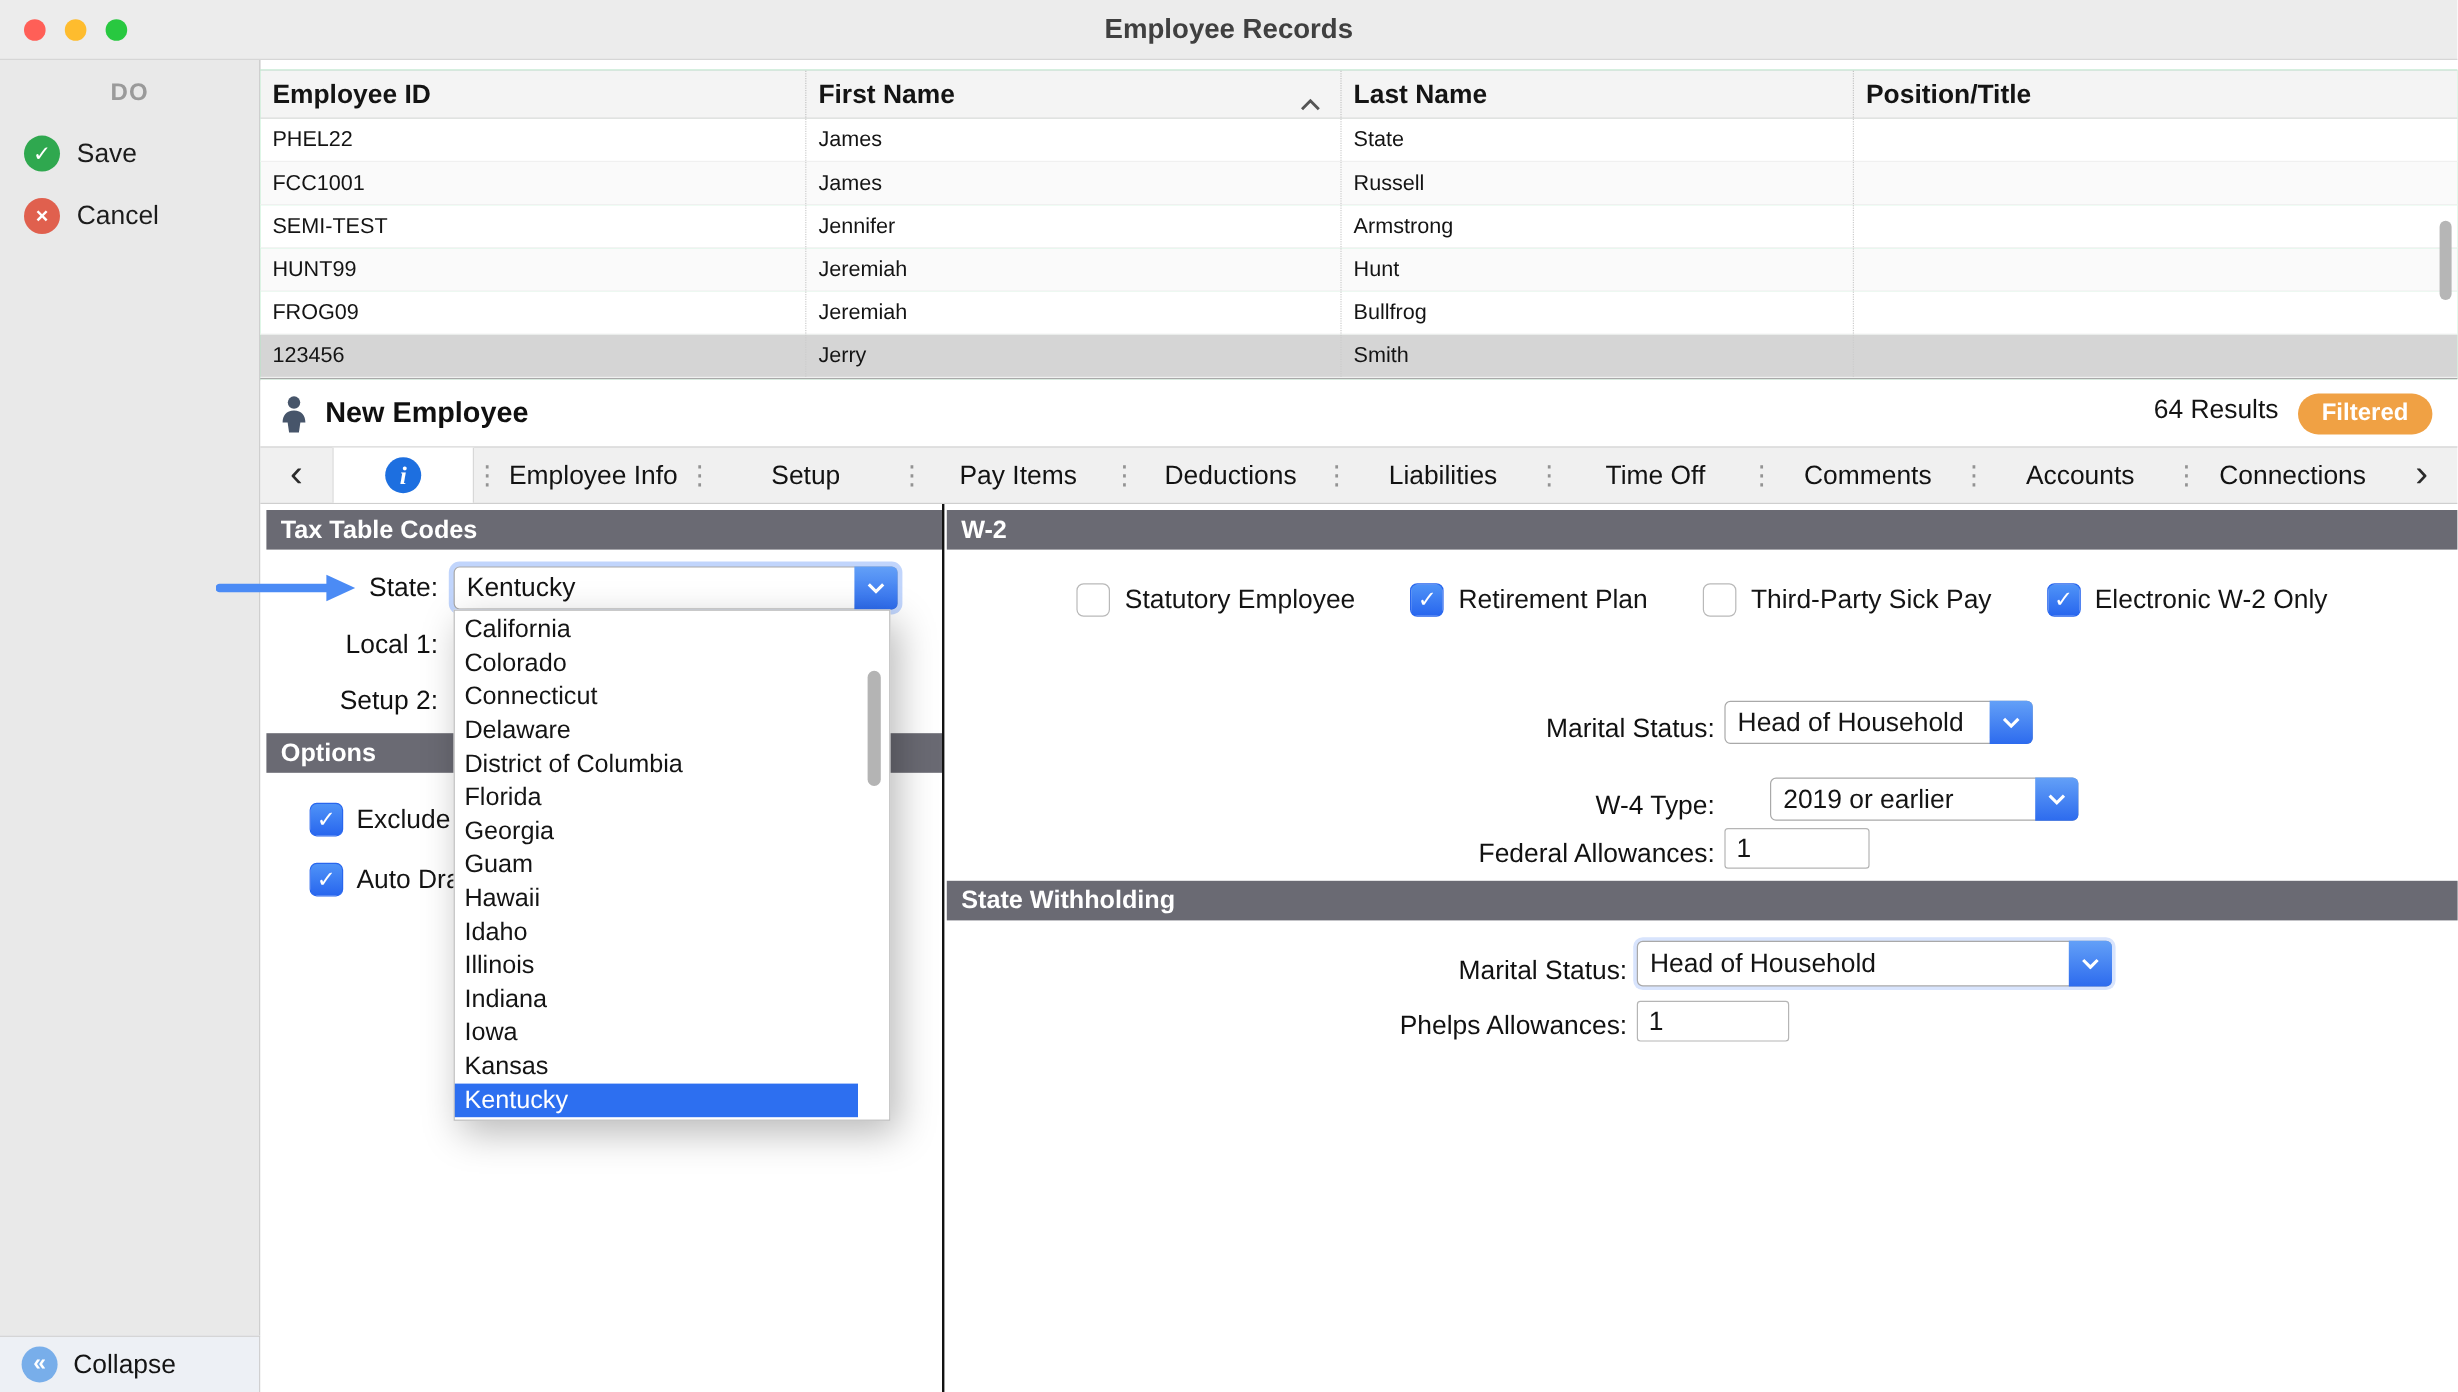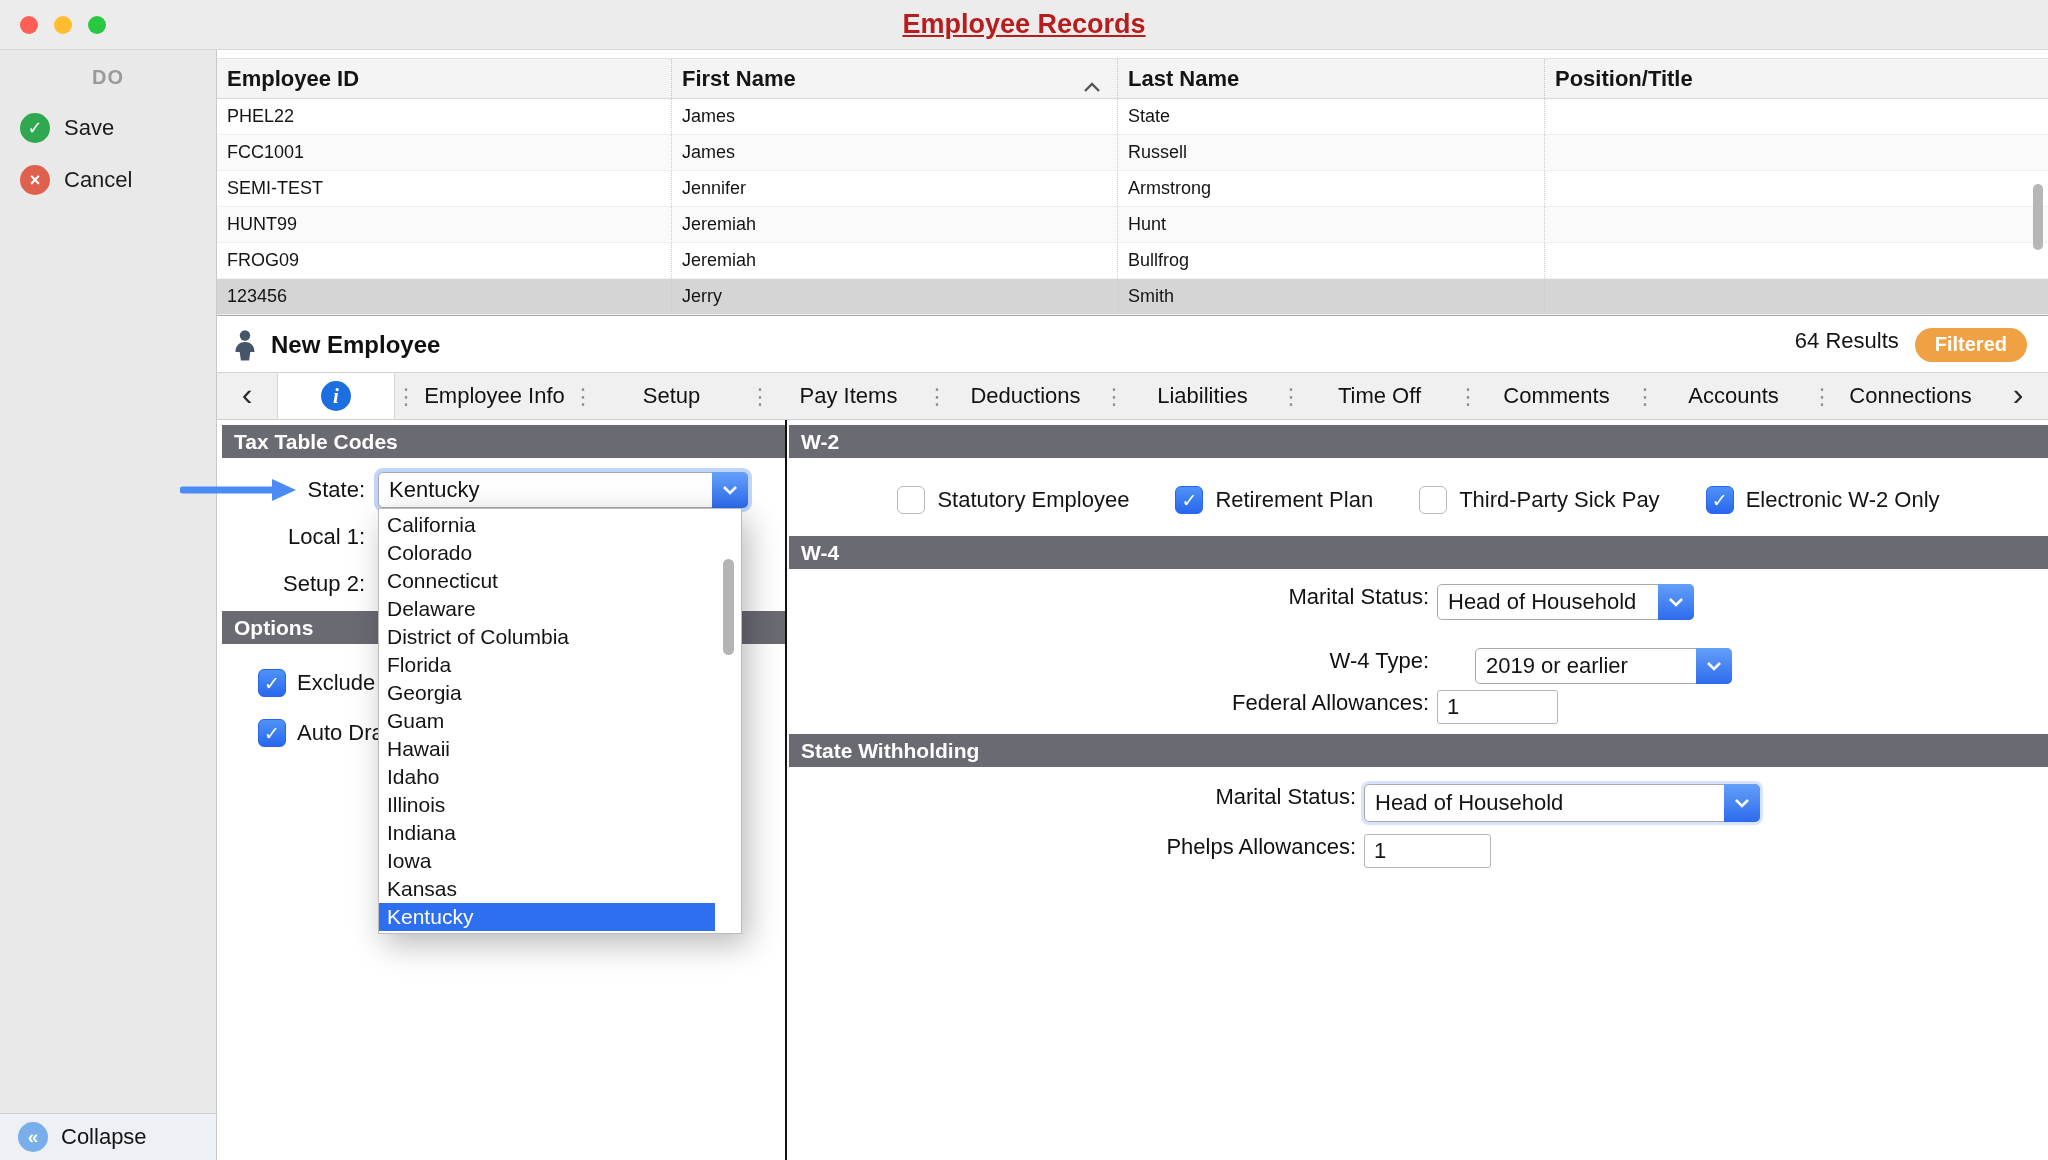--- a/index.html
+++ b/index.html
@@ -9,21 +9,21 @@
     background:#ffffff; color:#141414; position:relative; overflow:hidden;
     font-size:22px;
   }
 
   
   .titlebar{position:absolute;left:0;top:0;width:2048px;height:50px;background:#ececec;
     border-bottom:1px solid #d6d6d6;display:flex;align-items:center;justify-content:center;}
   .traffic{position:absolute;left:20px;top:16px;display:flex;gap:16px;}
   .light{width:18px;height:18px;border-radius:50%;}
   .light.red{background:#ff5f57;} .light.yellow{background:#febc2e;} .light.green{background:#28c840;}
-  .win-title{font-weight:bold;font-size:27px;color:#b91c1c;text-decoration:underline;}
+  .win-title{font-weight:bold;font-size:23px;color:#404040;}
 
   
   .sidebar{position:absolute;left:0;top:50px;width:217px;height:1063px;background:#e9e9e9;
     border-right:1px solid #c9c9c9;}
   .sidebar-group{position:absolute;top:16px;left:0;width:100%;text-align:center;color:#9a9a9a;
     font-weight:bold;font-size:20px;letter-spacing:1px;}
   .side-item{position:absolute;left:20px;height:40px;display:flex;align-items:center;gap:14px;
     font-size:22px;color:#1c1c1c;cursor:default;}
   .side-item.save{top:58px;} .side-item.cancel{top:110px;}
   .circle-icon{width:30px;height:30px;border-radius:50%;color:#fff;display:flex;align-items:center;
@@ -110,21 +110,21 @@
     border:1px solid #bcbcbc;box-shadow:6px 10px 30px rgba(0,0,0,.28);z-index:50;padding-top:2px;}
   .opt{height:28px;line-height:28px;font-size:21px;padding-left:8px;width:calc(100% - 26px);
     white-space:nowrap;overflow:hidden;}
   .opt.selected{background:#2d6ff0;color:#fff;}
   .dlist-thumb{position:absolute;right:7px;top:50px;width:11px;height:96px;background:#b4b4b4;border-radius:6px;}
 
   
   .w2row{position:absolute;left:572px;top:62px;width:1259px;height:36px;display:flex;align-items:center;
     justify-content:center;gap:46px;font-size:22px;}
   .w2item{display:flex;align-items:center;gap:12px;}
-  .frow{position:absolute;left:572px;display:flex;align-items:flex-start;}
+  .frow{position:absolute;left:572px;display:flex;align-items:flex-end;}
   .frow .flabel{width:648px;text-align:right;padding-right:8px;}
   .frow .flabel2{width:575px;text-align:right;padding-right:8px;}
   .row-marital{top:164px;height:36px;}
   .row-w4type{top:228px;height:36px;gap:38px;}
   .row-fed{top:270px;height:34px;}
   .row-marital2{top:364px;height:38px;}
   .row-allow{top:414px;height:34px;}
   .dd-w4{width:257px;} 
   .dd-swh{width:396px;height:38px;box-shadow:0 0 0 3px rgba(77,134,247,.22);}
   .tinput{background:#fff;border:1px solid #b5b5b5;border-radius:3px;height:34px;font-size:22px;
@@ -359,23 +359,20 @@
     <div class="w2item">
       <span class="cb"></span>
       <span>Third-Party Sick Pay</span>
     </div>
     <div class="w2item">
       <span class="cb checked"></span>
       <span>Electronic W-2 Only</span>
     </div>
   </div>
 
-  <div class="secbar bar-w4">
-    <span>W-4</span>
-  </div>
 
   <div class="frow row-marital">
     <span class="form-label flabel">Marital Status:</span>
     <div class="dropdown dd-w4">
       <span>Head of Household</span>
       <span class="dbtn">
         <svg width="16" height="10" viewBox="0 0 16 10">
             <polyline points="2,2 8,8 14,2" fill="none" stroke="#fff" stroke-width="2.6"></polyline>
           </svg>
       </span>

